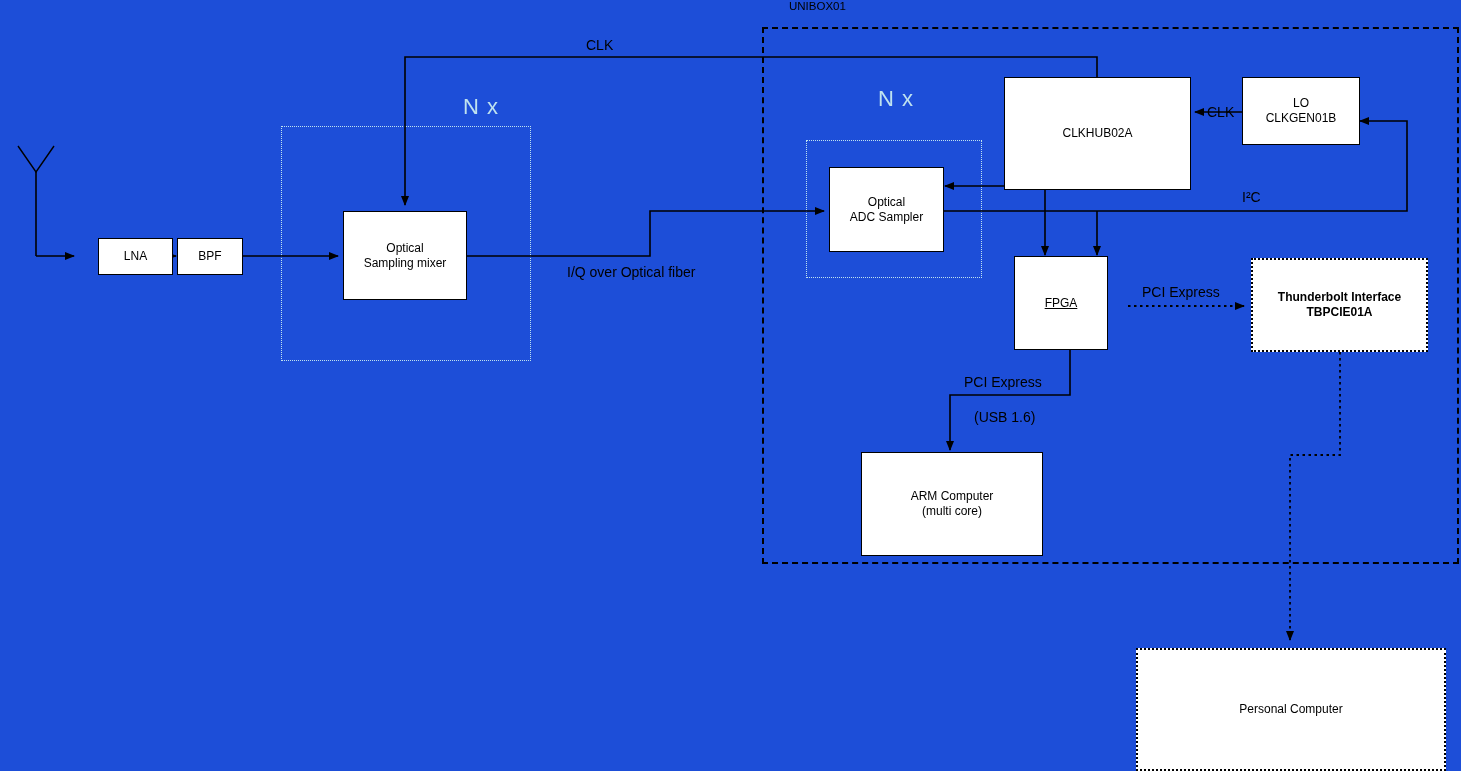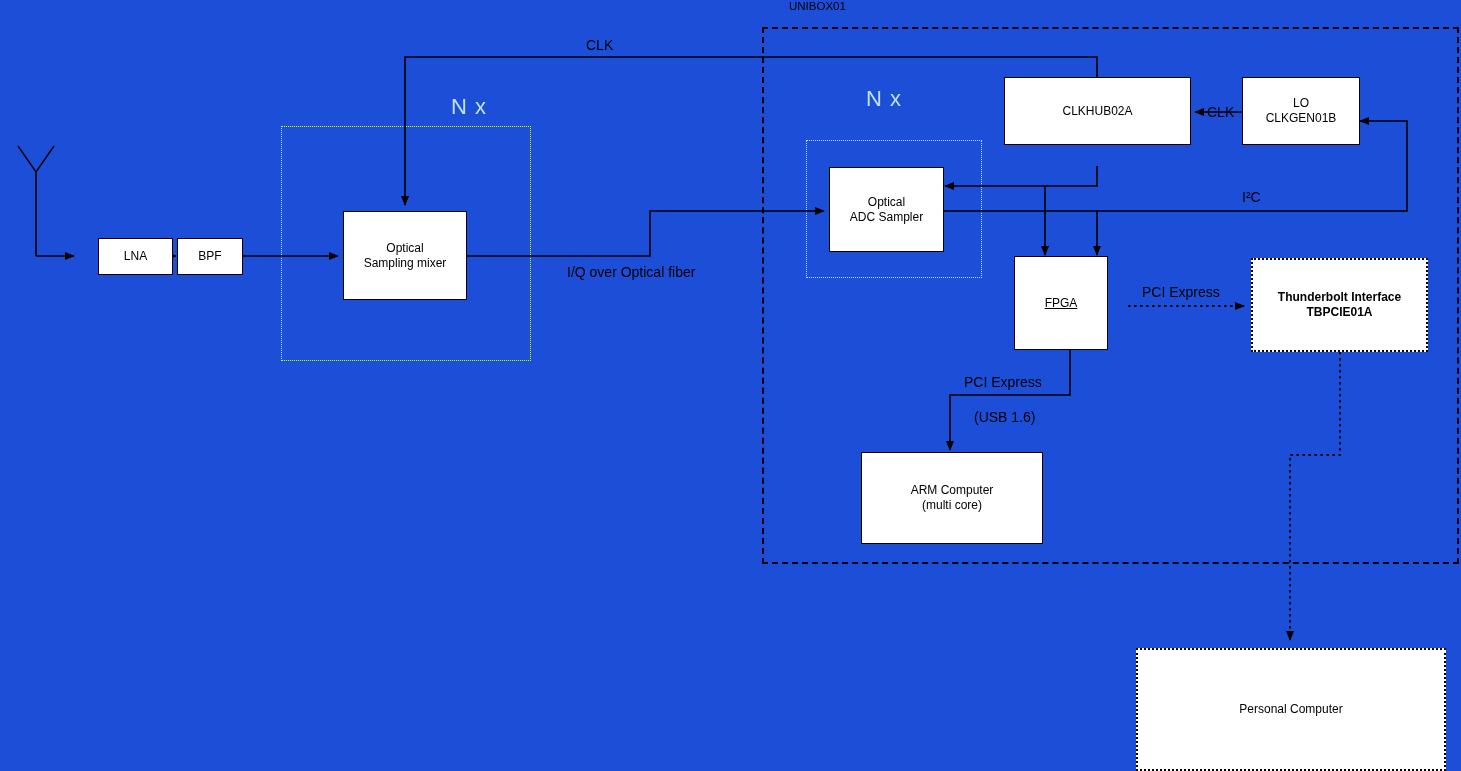--- a/index.html
+++ b/index.html
@@ -47,20 +47,21 @@
     position: absolute;
     box-sizing: border-box;
     border: 1.5px dotted #bfe2ef;
     background: transparent;
   }
   .group-label {
     position: absolute;
     font-size: 22px;
     color: #bfe2ef;
     letter-spacing: 1px;
+    margin-left: 12px;
   }
   .unibox {
     position: absolute;
     box-sizing: border-box;
     border: 2.2px dashed #000000;
     background: transparent;
   }
   .wire-label {
     position: absolute;
     font-size: 14px;
@@ -134,31 +135,31 @@
   <div class="node" style="left:74px; top:238px; width:75px; height:37px;margin-left:24px;">LNA</div>
 
   <div class="node" style="left:177px; top:238px; width:66px; height:37px;">BPF</div>
 
   <div class="node" style="left:343px; top:211px; width:124px; height:89px;">Optical
 Sampling mixer</div>
 
   <div class="node" style="left:829px; top:167px; width:115px; height:85px;">Optical
 ADC Sampler</div>
 
-  <div class="node" style="left:1004px; top:77px; width:187px; height:68px;">CLKHUB02A</div>
+  <div class="node" style="left:1004px; top:77px; width:187px; height:113px;">CLKHUB02A</div>
 
   <div class="node" style="left:1242px; top:77px; width:118px; height:68px;">LO
 CLKGEN01B</div>
 
   <div class="node" style="left:1014px; top:256px; width:94px; height:94px;text-decoration:underline;">FPGA</div>
 
   <div class="node dotted" style="left:1251px; top:258px; width:177px; height:94px;font-weight:bold;">Thunderbolt Interface
 TBPCIE01A</div>
 
-  <div class="node" style="left:861px; top:452px; width:182px; height:92px;">ARM Computer
+  <div class="node" style="left:861px; top:452px; width:182px; height:104px;">ARM Computer
 (multi core)</div>
 
   <div class="node dotted" style="left:1136px; top:648px; width:310px; height:123px;">Personal Computer</div>
 
   <div class="wire-label" style="left:586px; top:37px;">CLK</div>
   <div class="wire-label" style="left:1207px; top:104px;">CLK</div>
   <div class="wire-label" style="left:1242px; top:189px;">I²C</div>
   <div class="wire-label" style="left:549px; top:264px;margin-left:18px;">I/Q over Optical fiber</div>
   <div class="wire-label" style="left:1142px; top:284px;">PCI Express</div>
   <div class="wire-label" style="left:964px; top:374px;">PCI Express</div>

